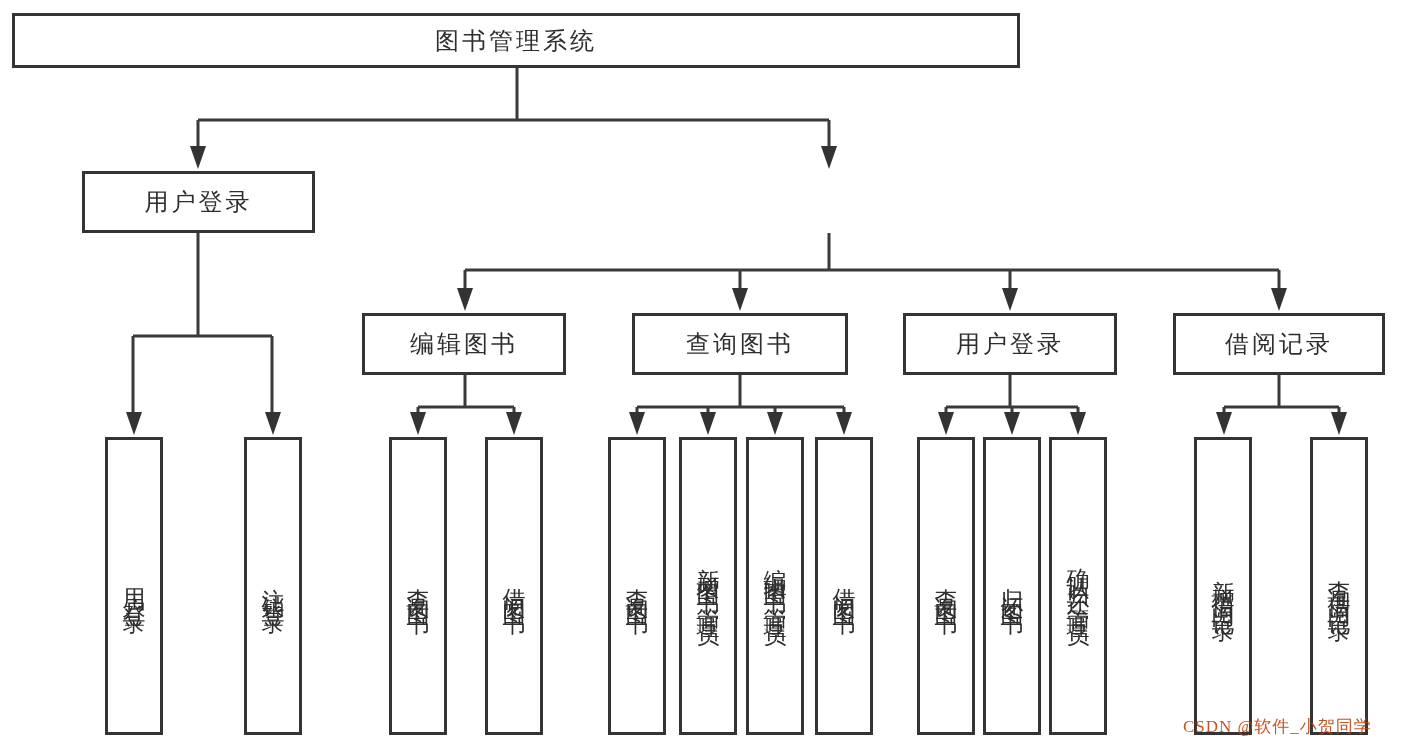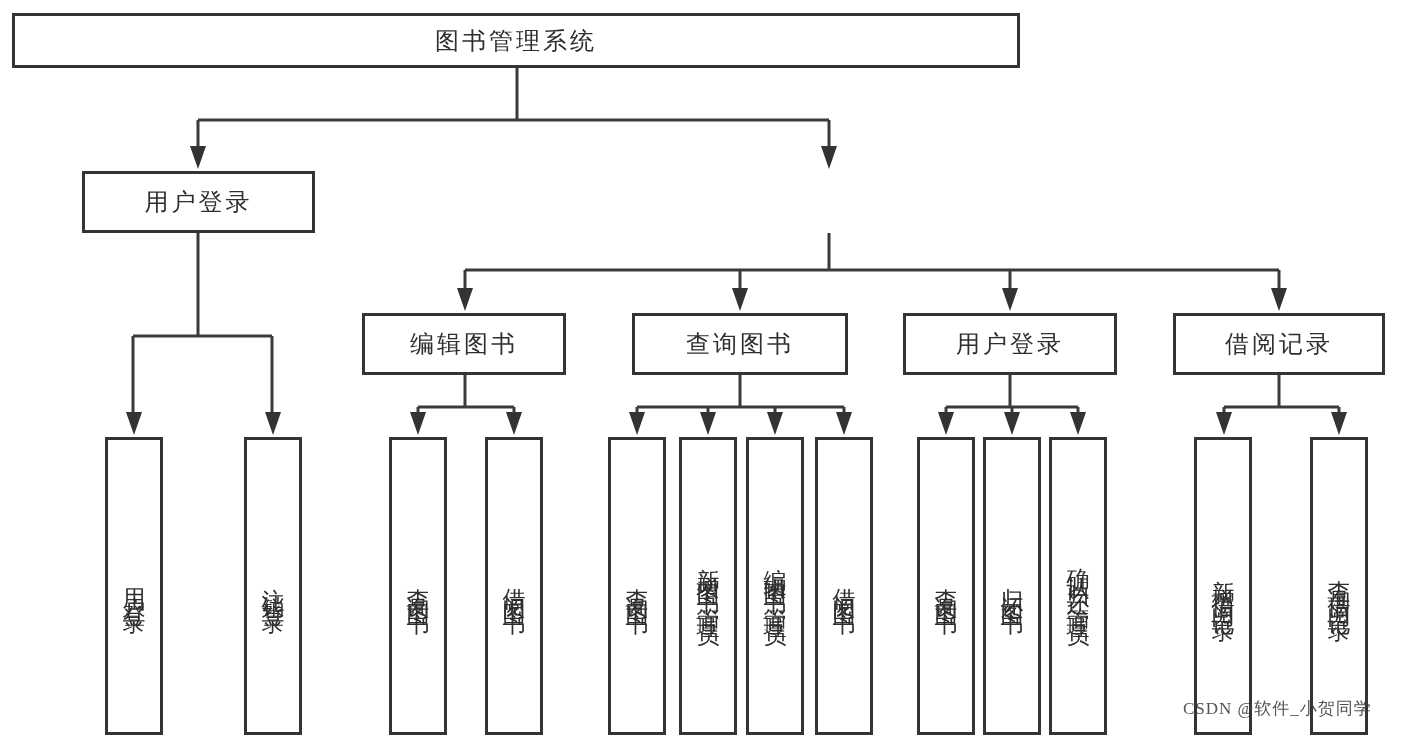--- a/index.html
+++ b/index.html
@@ -33,23 +33,23 @@
   .leaf span {
     writing-mode:vertical-lr;
     text-orientation:mixed;
     font-size:23px;
     letter-spacing:8px;
     line-height:1;
     white-space:nowrap;
   }
   .watermark {
     position:absolute;
-    left:1183px; top:697px;
+    left:1183px; top:715px;
     font-size:17px;
-    color:#404040;
+    color:#c2410c;
     letter-spacing:1px;
     white-space:nowrap;
     opacity:0.9;
   }
 </style>
 </head>
 <body>
 
 <div class="canvas">
 

